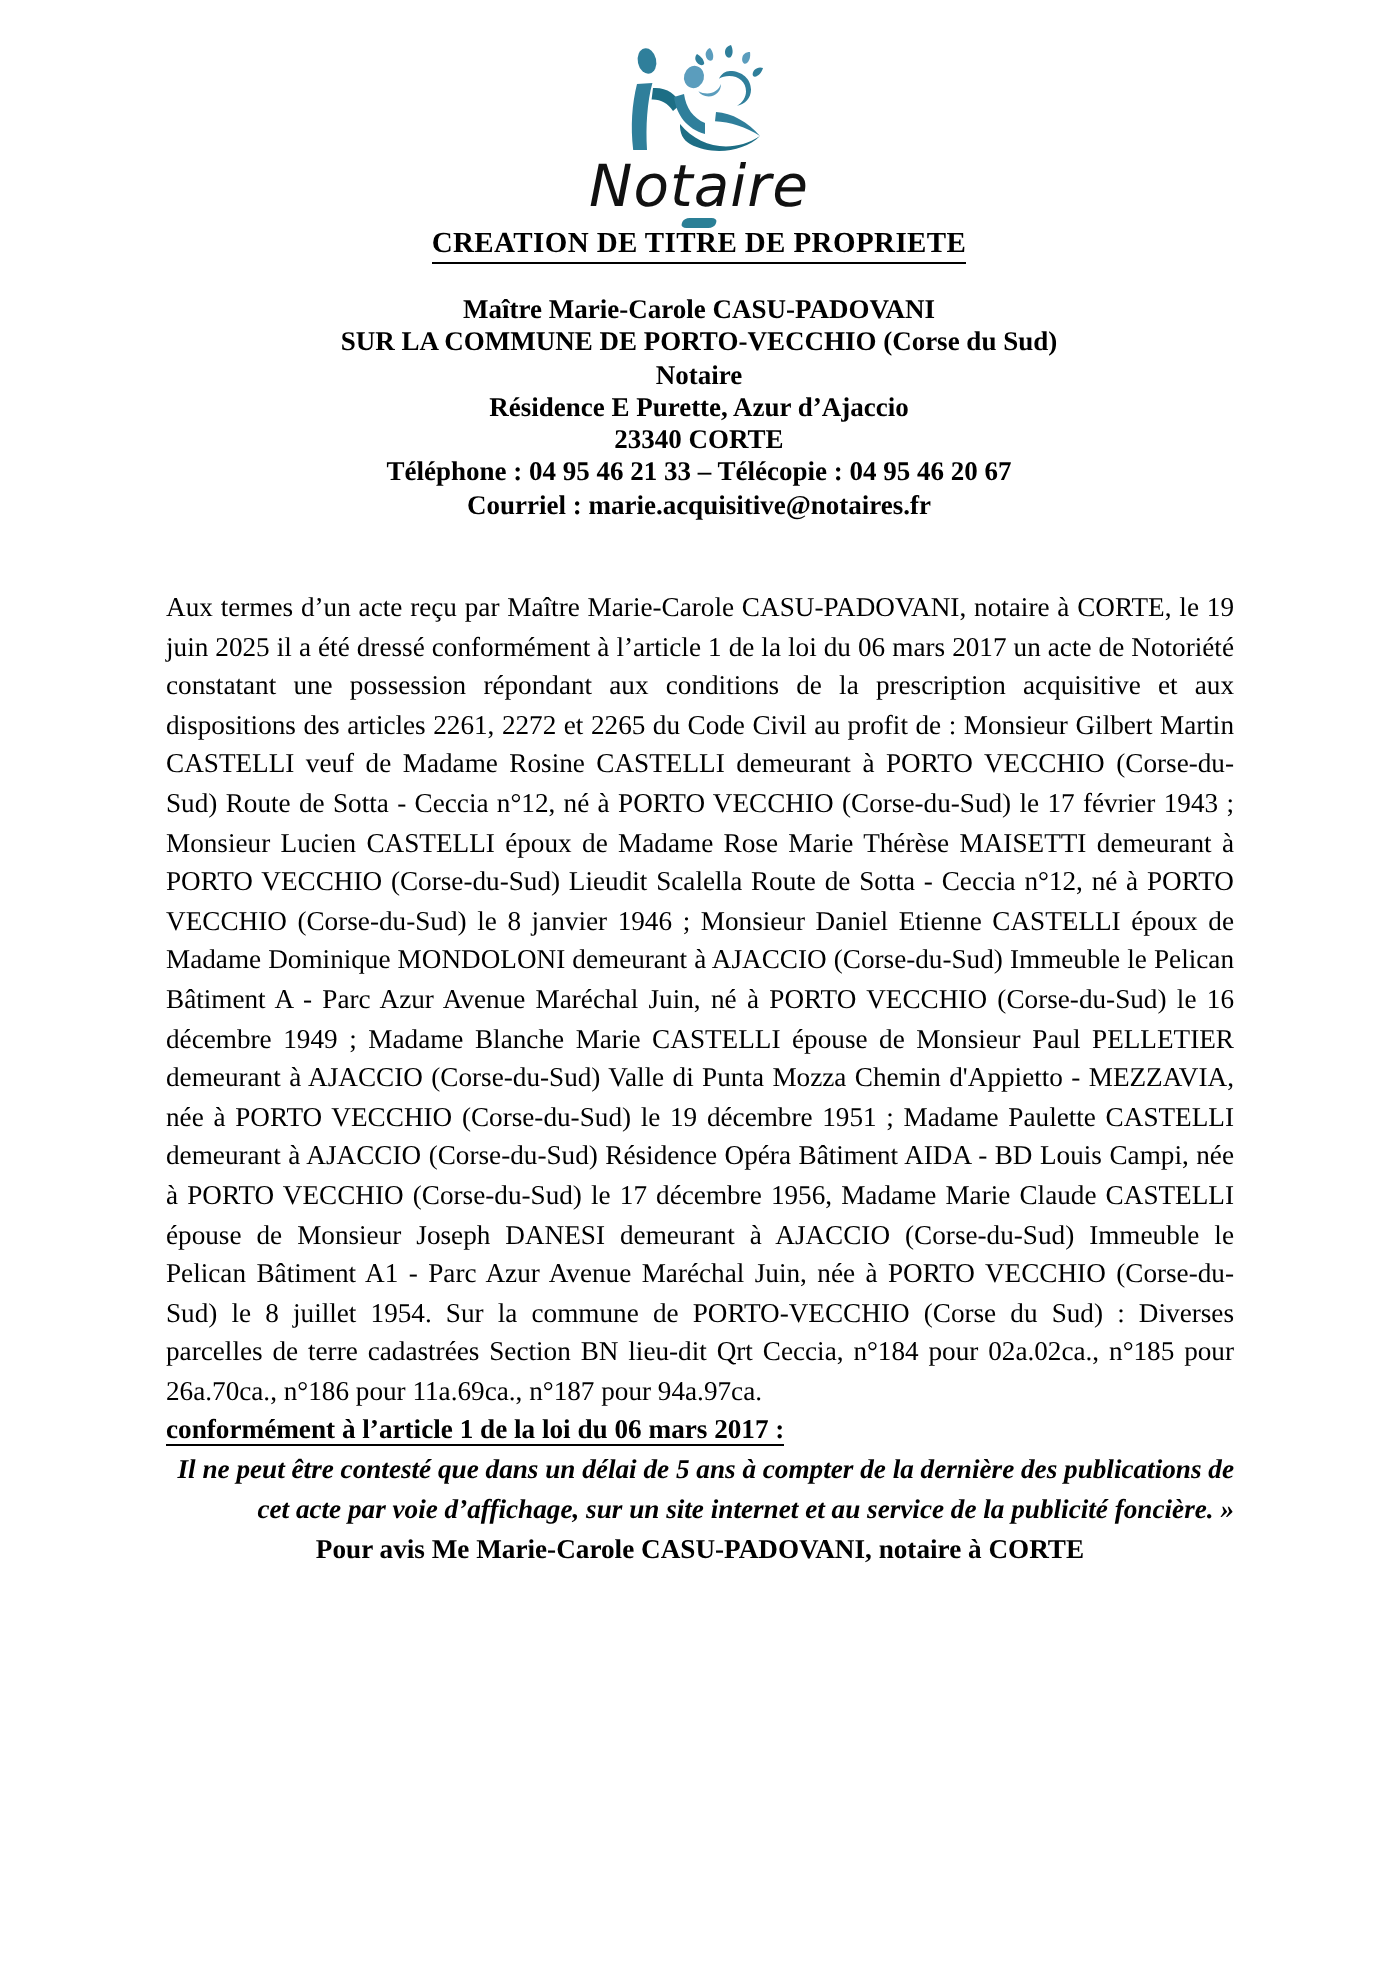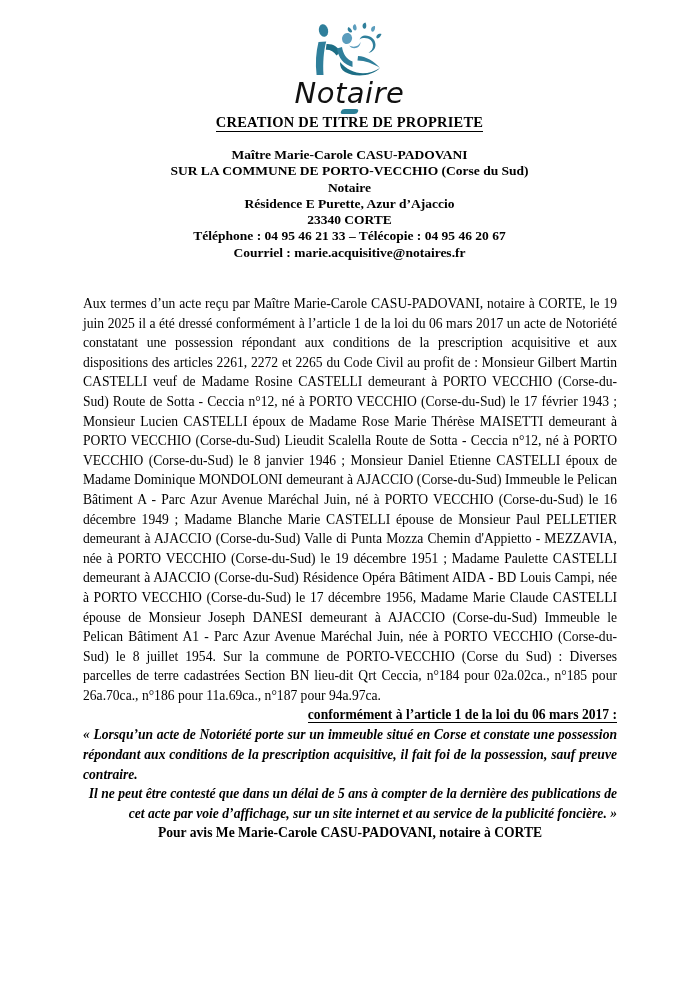--- a/index.html
+++ b/index.html
@@ -104,21 +104,21 @@
   }
   .body-para {
     margin: 0;
     text-align: justify;
   }
   .legal-heading {
     margin: 0;
     font-weight: bold;
     font-size: 13.6px;
     line-height: 20px;
-    text-align: right;
+    text-align: left;
   }
   .legal-heading span {
     border-bottom: 1.4px solid #000;
     padding-bottom: 0px;
   }
   .quote-para {
     margin: 0;
     font-style: italic;
     font-weight: bold;
     text-align: justify;
@@ -181,18 +181,17 @@
     <div>23340 CORTE</div>
     <div>Téléphone : 04 95 46 21 33 – Télécopie : 04 95 46 20 67</div>
     <div>Courriel : marie.acquisitive@notaires.fr</div>
   </div>
 
   <div class="body-block">
     <p class="body-para">Aux termes d’un acte reçu par Maître Marie-Carole CASU-PADOVANI, notaire à CORTE, le 19 juin 2025 il a été dressé conformément à l’article 1 de la loi du 06 mars 2017 un acte de Notoriété constatant une possession répondant aux conditions de la prescription acquisitive et aux dispositions des articles 2261, 2272 et 2265 du Code Civil au profit de : Monsieur Gilbert Martin CASTELLI veuf de Madame Rosine CASTELLI demeurant à PORTO VECCHIO (Corse-du-Sud) Route de Sotta - Ceccia n°12, né à PORTO VECCHIO (Corse-du-Sud) le  17 février 1943 ; Monsieur Lucien CASTELLI époux de Madame Rose Marie Thérèse MAISETTI demeurant à PORTO VECCHIO (Corse-du-Sud) Lieudit Scalella Route de Sotta - Ceccia n°12, né à PORTO VECCHIO (Corse-du-Sud) le  8 janvier 1946 ; Monsieur Daniel Etienne CASTELLI époux de Madame Dominique MONDOLONI demeurant à AJACCIO (Corse-du-Sud) Immeuble le Pelican Bâtiment A - Parc Azur Avenue Maréchal Juin, né à PORTO VECCHIO (Corse-du-Sud) le   16 décembre 1949 ; Madame Blanche Marie CASTELLI épouse de Monsieur Paul PELLETIER demeurant à AJACCIO (Corse-du-Sud) Valle di Punta Mozza Chemin d'Appietto - MEZZAVIA, née à PORTO VECCHIO (Corse-du-Sud) le  19 décembre 1951 ; Madame Paulette CASTELLI demeurant à AJACCIO (Corse-du-Sud) Résidence Opéra Bâtiment AIDA - BD Louis Campi, née à PORTO VECCHIO (Corse-du-Sud) le  17 décembre 1956, Madame Marie Claude CASTELLI épouse de Monsieur Joseph DANESI demeurant à AJACCIO (Corse-du-Sud) Immeuble le Pelican Bâtiment A1 - Parc Azur Avenue Maréchal Juin, née à PORTO VECCHIO (Corse-du-Sud) le  8 juillet 1954. Sur la commune de PORTO-VECCHIO (Corse du Sud) : Diverses parcelles de terre cadastrées Section BN lieu-dit Qrt Ceccia, n°184 pour 02a.02ca., n°185 pour 26a.70ca., n°186 pour 11a.69ca., n°187 pour 94a.97ca.</p>
     <p class="legal-heading">
       <span>conformément à l’article 1 de la loi du 06 mars 2017 :</span>
     </p>
-    <p class="quote-para">« Lorsqu’un acte de Notoriété porte sur un immeuble situé en Corse et constate une possession répondant aux conditions de la prescription acquisitive, il fait foi de la possession, sauf preuve contraire.</p>
     <p class="quote-para-last">Il ne peut être contesté que dans un délai de 5 ans à compter de la dernière des publications de cet acte par voie d’affichage, sur un site internet et au service de la publicité foncière. »</p>
     <p class="signoff">Pour avis Me Marie-Carole CASU-PADOVANI, notaire à CORTE</p>
   </div>
 
 </div>
 
 </body></html>

